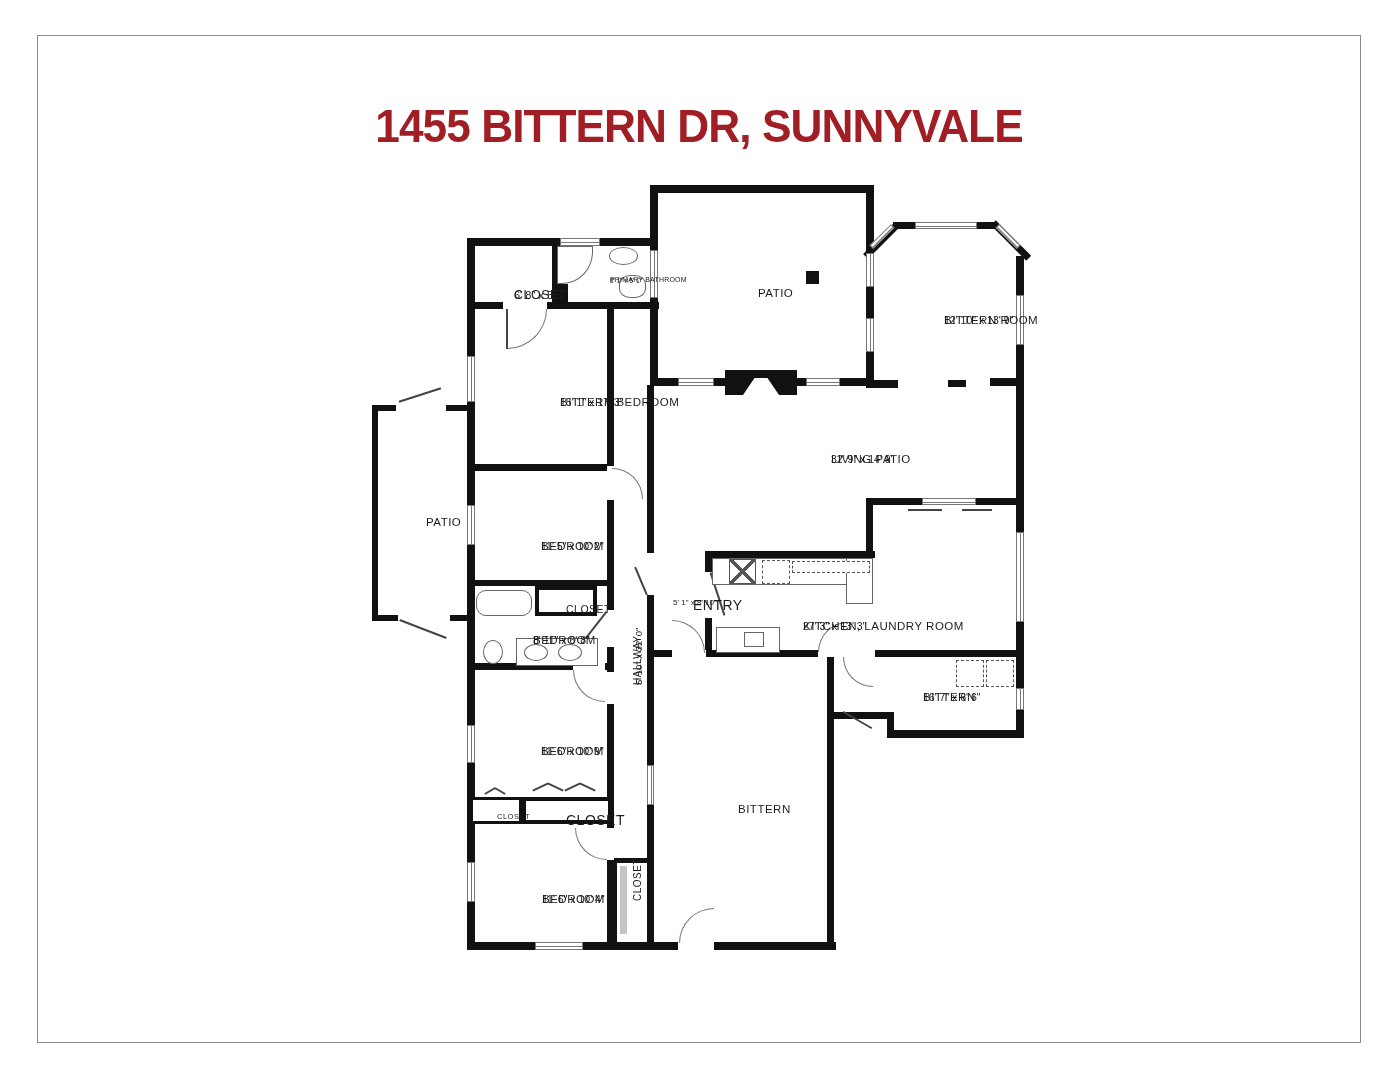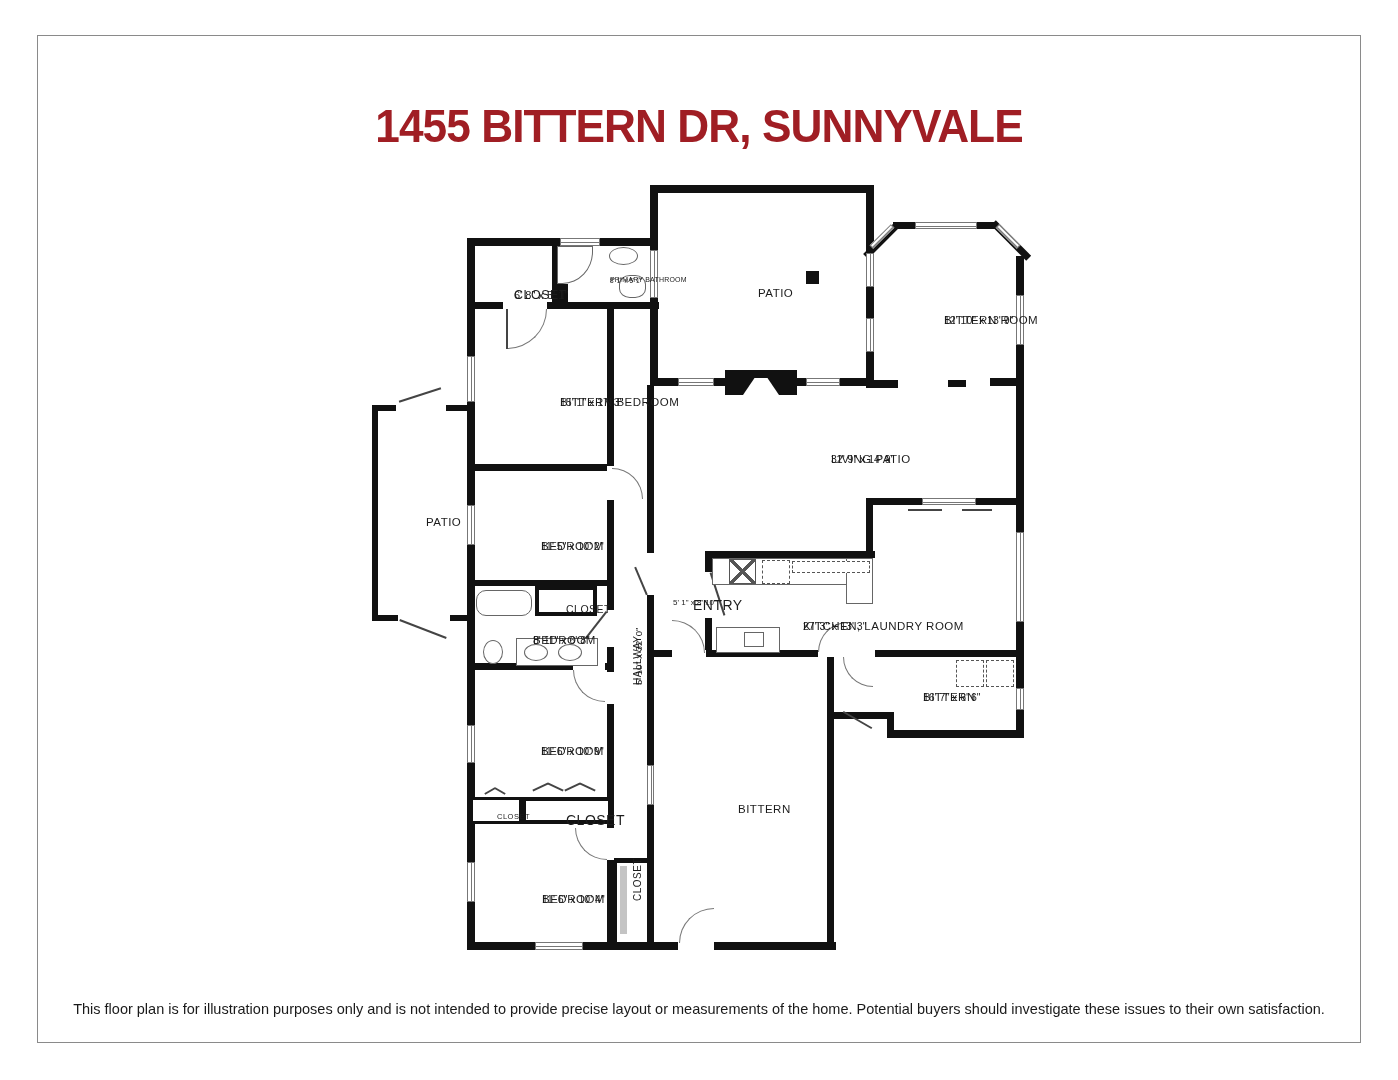--- a/index.html
+++ b/index.html
@@ -284,14 +284,13 @@
     </div>
     <div class="lbl" style="left:542px;top:892px">
       <div class="nm">BEDROOM</div>
       <div class="dm">11' 6" x 10' 4"</div>
     </div>
     <div class="lbl rot" style="left:632px;top:901px">
       <div class="nm">CLOSET</div>
     </div>
   </div>
 
-  <div class="disclaimer">This floor plan is for illustration purposes only and is not intended to provide precise layout or measurements of the home. Potential buyers should investigate these issues to their own satisfaction.</div>
 </div>
 
 </body></html>

